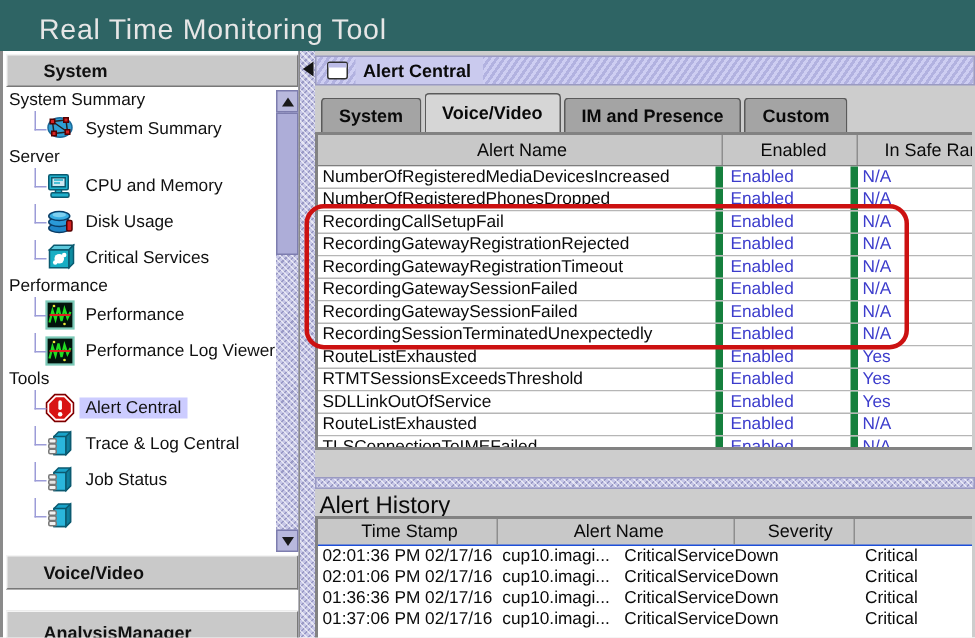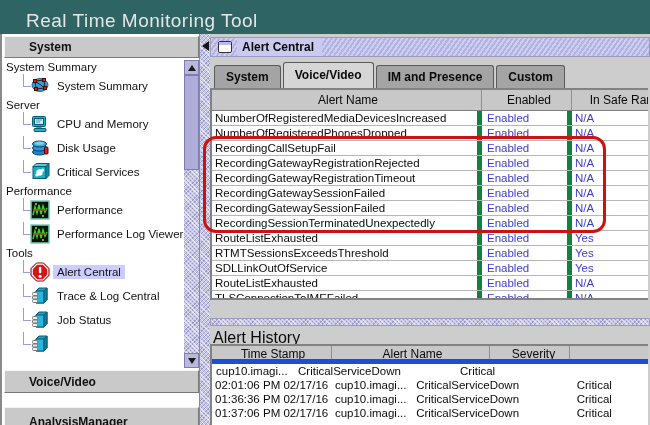--- a/index.html
+++ b/index.html
@@ -87,21 +87,21 @@
   .c2{width:110px;padding-left:3px;}
   .arow .c1,.arow .c2{color:var(--blue);}
 
   
   #splitter{position:absolute;left:0;top:284px;width:440px;height:8px;border:1px solid #9a9ac2;cursor:row-resize;}
 
   
   #history-title{position:absolute;left:3px;top:295px;font-size:16px;font-weight:normal;color:#0a0a0a;}
   #history-table{position:absolute;left:0;top:310px;width:438px;height:85px;background:#fff;
     border:2px solid #828282;border-right:none;overflow:hidden;}
-  .hhead{display:flex;height:18px;background:#c8c8c8;border-bottom:5px solid #1d4ed8;}
+  .hhead{display:flex;height:18px;background:#c8c8c8;border-bottom:1px solid #1d4ed8;}
   .hhead .hc{font-size:12px;color:#0a0a0a;line-height:17px;text-align:center;border-right:1px solid #8e8e8e;overflow:hidden;white-space:nowrap;}
   .hrow{display:flex;height:14px;line-height:14px;background:#fff;}
   .hcell{font-size:11.5px;color:#0a0a0a;overflow:hidden;white-space:nowrap;}
   .h0{width:120px;padding-left:3px;}
   .h1{width:82px;padding-left:4px;}
   .h2{width:158px;padding-left:4px;}
   .h3{width:80px;padding-left:8px;}
 
   
   #annotation{position:absolute;left:203px;top:136px;width:403px;height:97px;border:3px solid var(--red);
@@ -372,20 +372,21 @@
       <div id="history-title">Alert History</div>
 
       <div id="history-table">
         <div class="hhead" id="hist-head">
             <div class="hc h0">Time Stamp</div>
             <div class="hc h2">Alert Name</div>
             <div class="hc h3">Severity</div>
           </div>
         <div id="hist-body">
             <div class="hrow">
+              <div class="hcell h0">02:01:36 PM 02/17/16</div>
               <div class="hcell h1">cup10.imagi...</div>
               <div class="hcell h2">CriticalServiceDown</div>
               <div class="hcell h3">Critical</div>
             </div>
             <div class="hrow">
               <div class="hcell h0">02:01:06 PM 02/17/16</div>
               <div class="hcell h1">cup10.imagi...</div>
               <div class="hcell h2">CriticalServiceDown</div>
               <div class="hcell h3">Critical</div>
             </div>

